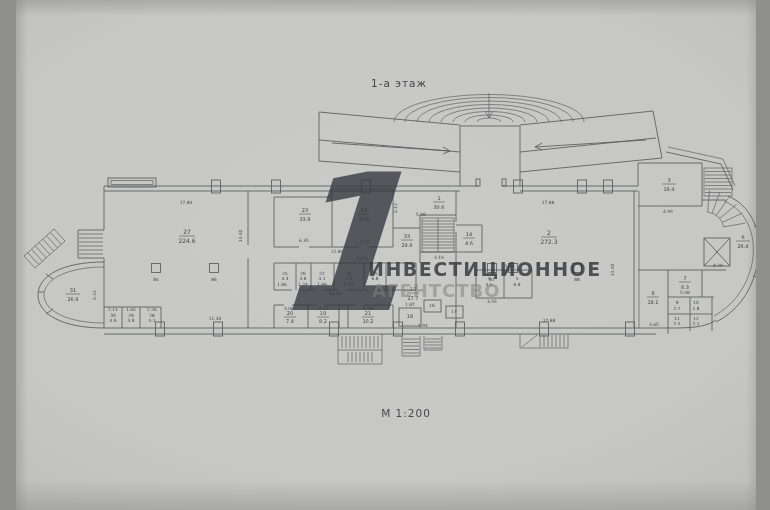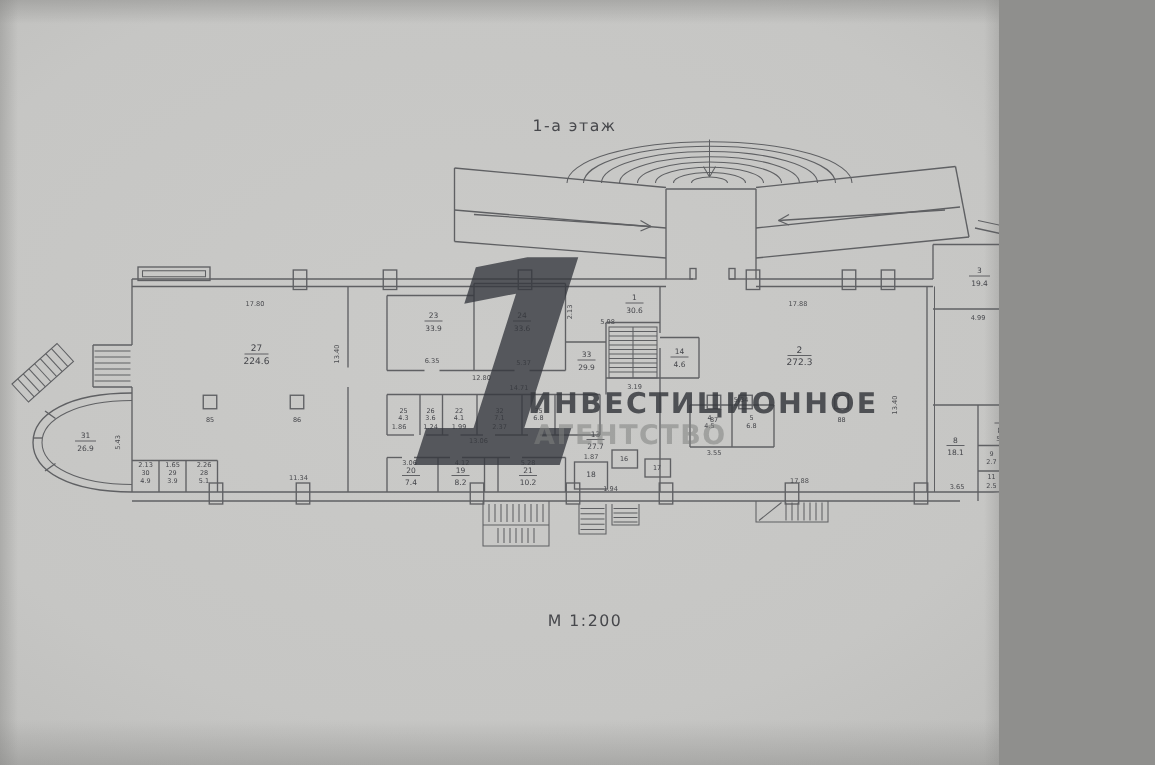--- a/index.html
+++ b/index.html
@@ -1,18 +1,18 @@
 <!DOCTYPE html>
 <html><head>
 <meta charset="utf-8">
 <style>
   html,body{margin:0;padding:0;background:#8f8f8d;}
-  .stage{position:relative;width:666px;height:510px;overflow:hidden;
+  .stage{position:relative;width:740px;height:510px;overflow:hidden;
     background:radial-gradient(120% 105% at 48% 45%, #cacac8 0%, #c6c6c4 48%, #b9b9b7 78%, #a3a3a1 96%, #989896 100%);
-    font-family:"DejaVu Sans", sans-serif;}
+    font-family:"DejaVu Sans", sans-serif;margin-left:16px;}
   .shade{position:absolute;pointer-events:none;}
   .shade.top{left:0;top:0;width:770px;height:16px;background:linear-gradient(#87878577,transparent);}
   .shade.bottom{left:0;bottom:0;width:770px;height:30px;background:linear-gradient(transparent,#8a8a8877);}
   .shade.left{left:0;top:0;width:12px;height:510px;background:linear-gradient(90deg,#84848266,transparent);}
   .shade.right{right:0;top:0;width:10px;height:510px;background:linear-gradient(-90deg,#8c8c8a55,transparent);}
   svg{position:absolute;left:0;top:0;}
   .ln{stroke:#5f6063;stroke-width:0.9;fill:none;stroke-linecap:butt;}
   .thin{stroke-width:0.7;}
   .t{fill:#44454a;text-anchor:middle;font-family:"DejaVu Sans",sans-serif;}
   .title{font-size:10.5px;letter-spacing:1px;fill:#47484c;}

